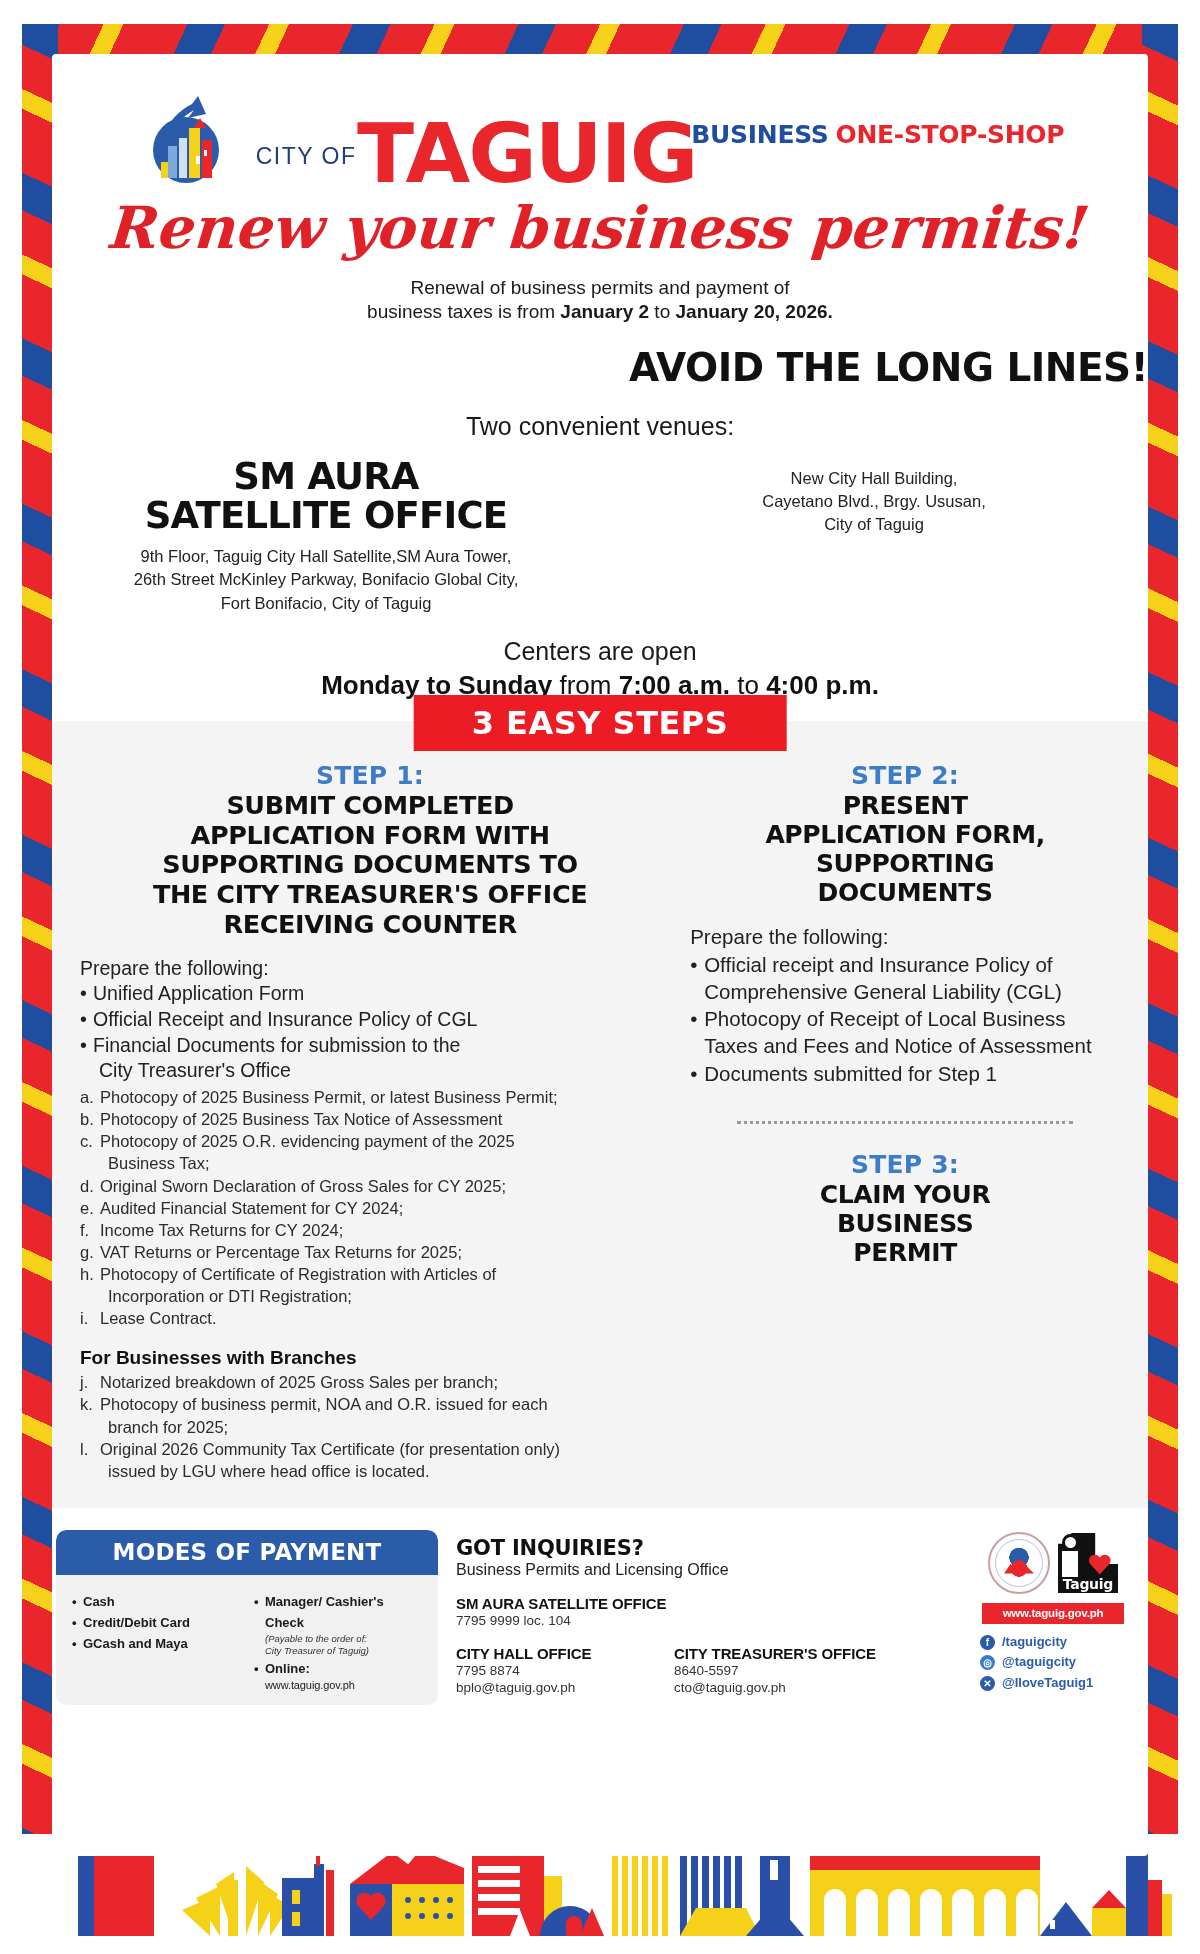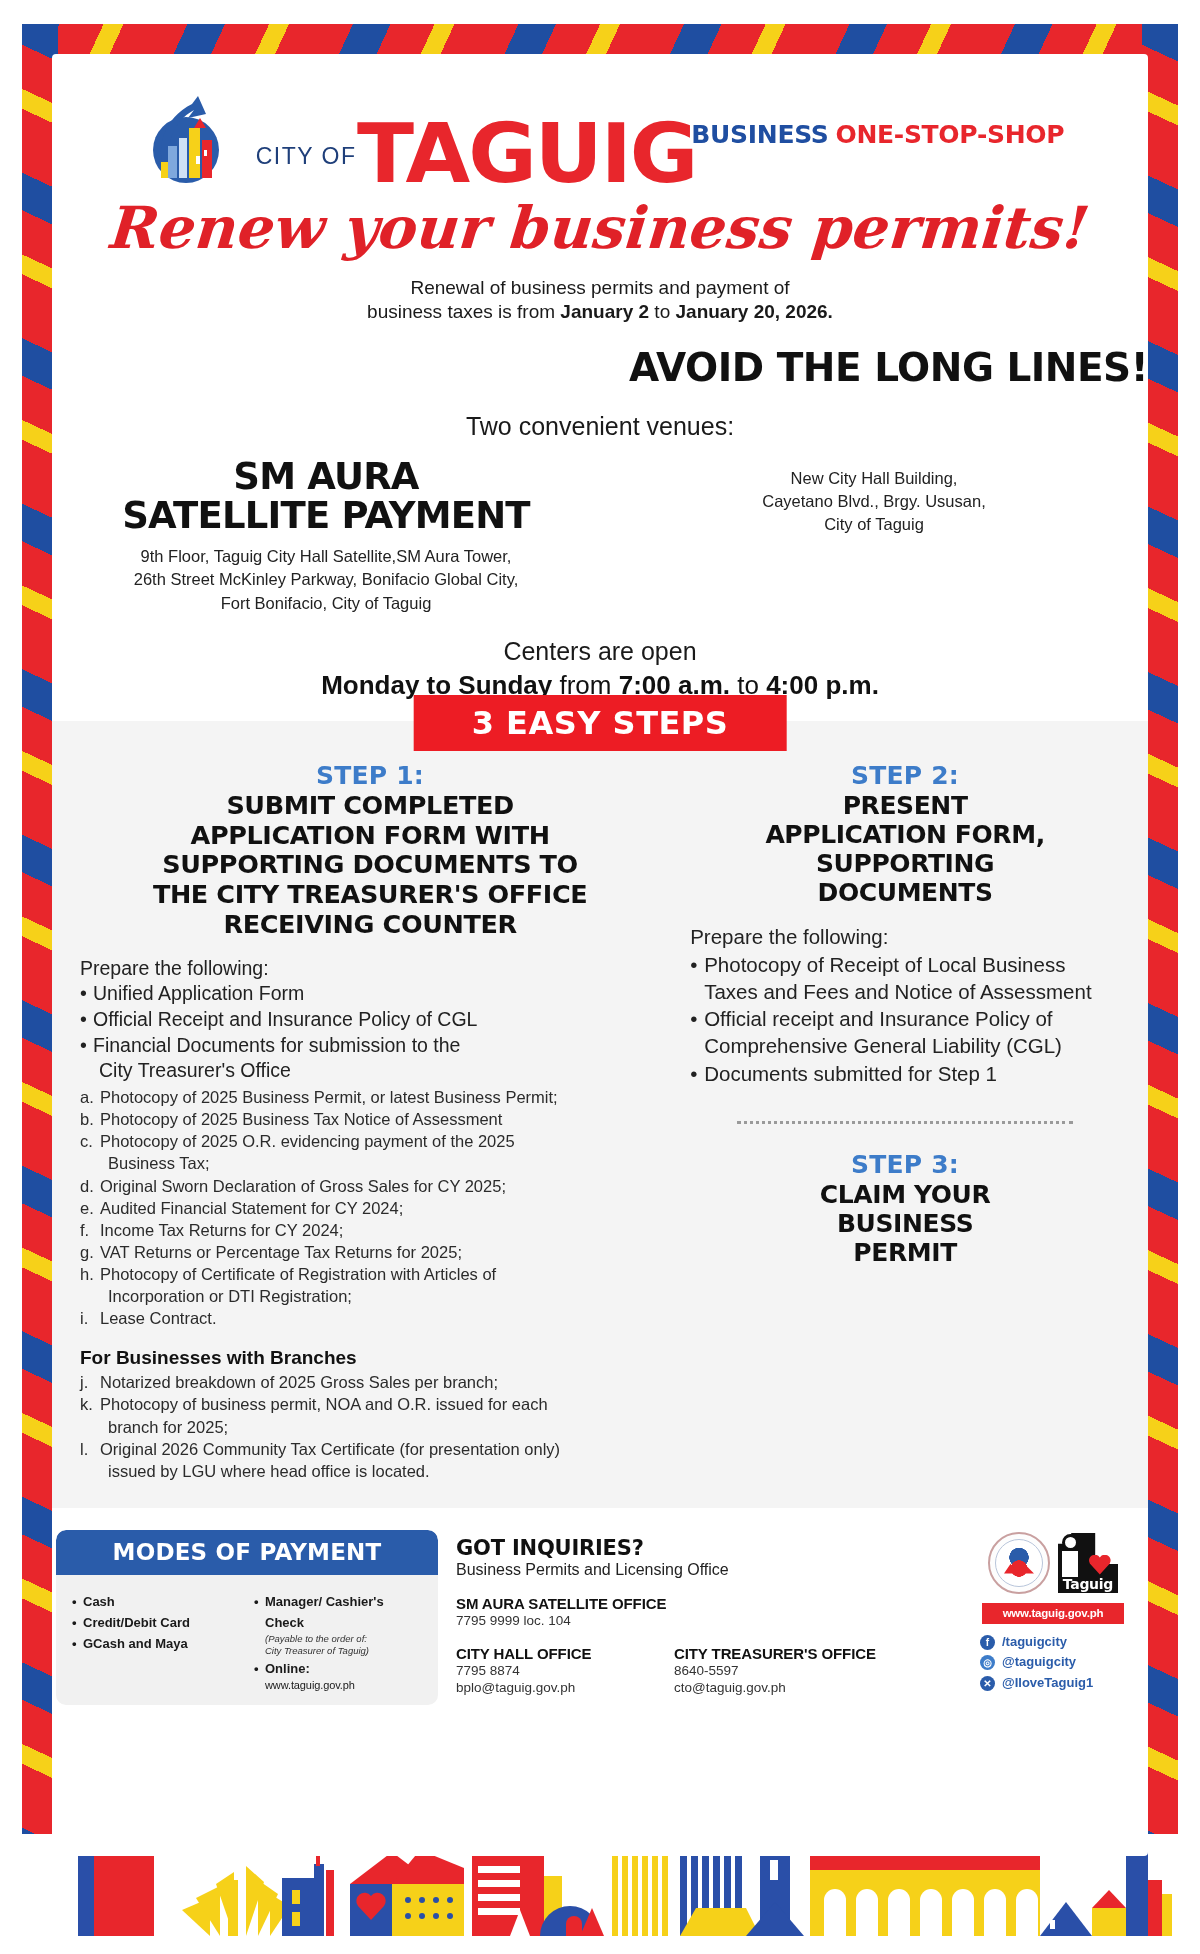--- a/index.html
+++ b/index.html
@@ -542,21 +542,21 @@
       </div>
     </div>
 
     <div class="avoid">AVOID THE LONG LINES!</div>
     <div class="two-venues">Two convenient venues:</div>
 
     <div class="venues">
       <div class="venue">
         <div class="venue-name">
           <div>SM AURA</div>
-          <div>SATELLITE PAYMENT</div>
+          <div>SATELLITE OFFICE</div>
         </div>
         <div class="venue-addr">
           <div>9th Floor, Taguig City Hall Satellite,SM Aura Tower,</div>
           <div>26th Street McKinley Parkway, Bonifacio Global City,</div>
           <div>Fort Bonifacio, City of Taguig</div>
         </div>
       </div>
       <div class="venue">
         <div class="venue-addr">
           <div>New City Hall Building,</div>
@@ -660,22 +660,22 @@
           <div class="step-label">STEP 2:</div>
           <div class="step-title small">
             <div>PRESENT</div>
             <div>APPLICATION FORM,</div>
             <div>SUPPORTING</div>
             <div>DOCUMENTS</div>
           </div>
 
           <div class="r-prep">Prepare the following:</div>
           <div>
+            <div class="r-bullet">Official receipt and Insurance Policy of Comprehensive General Liability (CGL)</div>
             <div class="r-bullet">Photocopy of Receipt of Local Business Taxes and Fees and Notice of Assessment</div>
-            <div class="r-bullet">Official receipt and Insurance Policy of Comprehensive General Liability (CGL)</div>
             <div class="r-bullet">Documents submitted for Step 1</div>
           </div>
 
           <div class="dotted-sep"></div>
 
           <div class="step-label">STEP 3:</div>
           <div class="step-title small">
             <div>CLAIM YOUR</div>
             <div>BUSINESS</div>
             <div>PERMIT</div>

